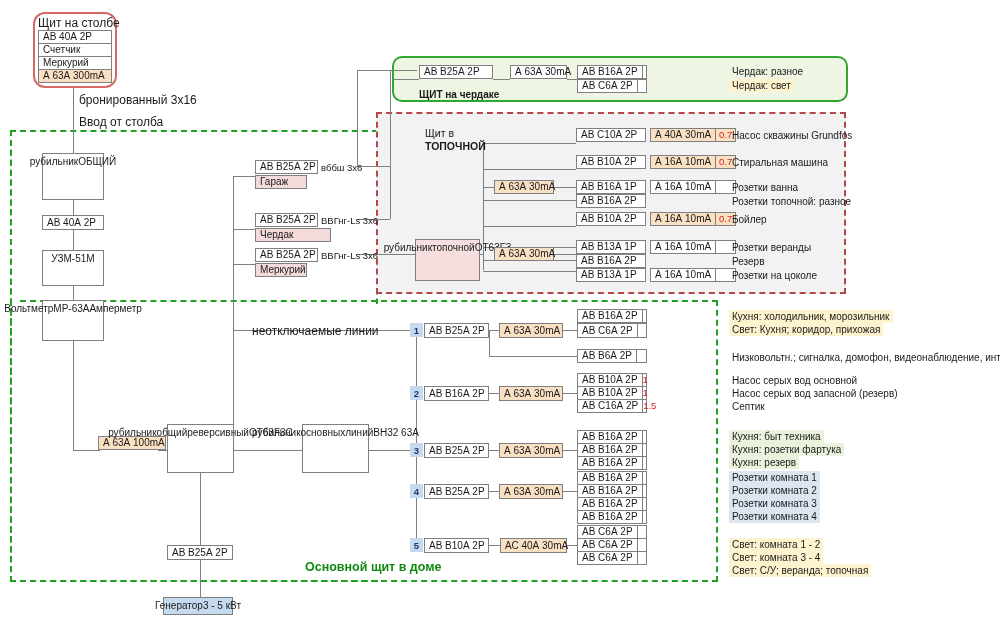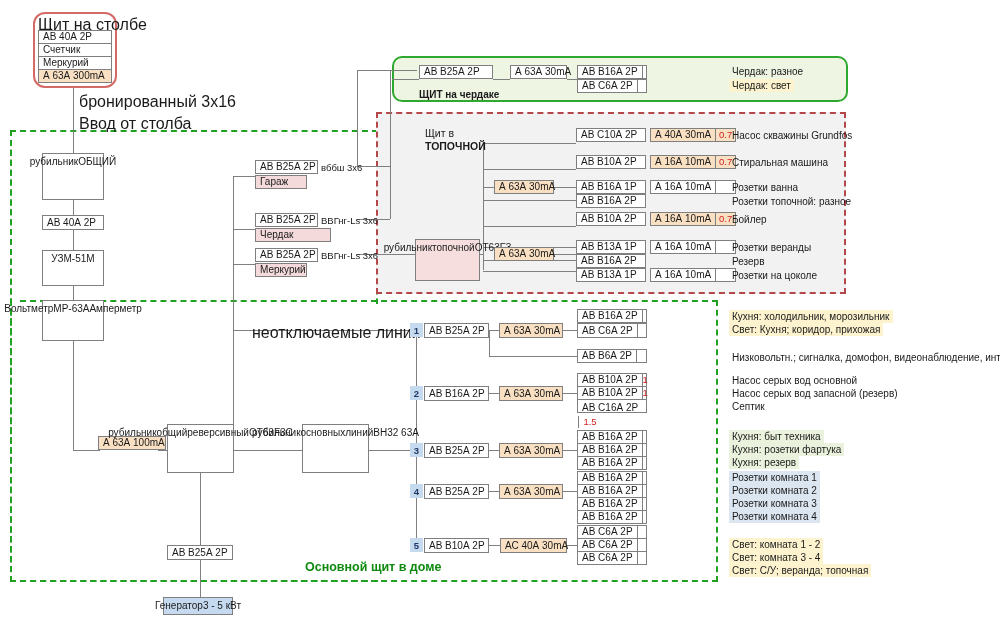--- a/index.html
+++ b/index.html
@@ -54,21 +54,21 @@
     position:absolute;box-sizing:border-box;
     border:2px solid #2fa82f;border-radius:10px;
     background:#eef5e2;
   }
   
   .meterpanel{
     position:absolute;box-sizing:border-box;
     border:2px solid #d46a66;border-radius:12px;background:#ffffff;
   }
 
-  .caption{position:absolute;white-space:nowrap;font-size:16px;}
+  .caption{position:absolute;white-space:nowrap;font-size:12px;}
   .cap-green{color:#0f8a0f;font-weight:bold;font-size:12.5px;}
   .cap-attic{color:#1a1a1a;font-weight:bold;font-size:10px;}
 
   
   .load{position:absolute;white-space:nowrap;font-size:10px;line-height:13px;padding:0 3px;}
   .hl-yellow{background:#fdf3cf;}
   .hl-green{background:#eaf1dc;}
   .hl-blue{background:#dce6f1;}
 
   
@@ -326,21 +326,21 @@
   <div class="box center" style="left:424px;top:386px;width:65px;height:15px;">АВ В16А 2Р</div>
   <div class="box center amber" style="left:499px;top:386px;width:64px;height:15px;">А 63А 30mA</div>
   <div class="box split" style="left:577px;top:373px;width:70px;height:14px;">
     <div class="lbl">АВ В10А 2Р</div>
     <div class="val red">1</div>
   </div>
   <div class="box split" style="left:577px;top:386px;width:70px;height:14px;">
     <div class="lbl">АВ В10А 2Р</div>
     <div class="val red">1</div>
   </div>
-  <div class="box split" style="left:577px;top:399px;width:70px;height:14px;flex-direction:column;">
+  <div class="box split" style="left:577px;top:399px;width:70px;height:14px;">
     <div class="lbl">АВ С16А 2Р</div>
     <div class="val red">1.5</div>
   </div>
   <div class="load" style="left:729px;top:374px;">Насос серых вод основной</div>
   <div class="load" style="left:729px;top:387px;">Насос серых вод запасной (резерв)</div>
   <div class="load" style="left:729px;top:400px;">Септик</div>
 
   <div class="num" style="left:410px;top:443px;">3</div>
   <div class="box center" style="left:424px;top:443px;width:65px;height:15px;">АВ В25А 2Р</div>
   <div class="box center amber" style="left:499px;top:443px;width:64px;height:15px;">А 63А 30mA</div>

